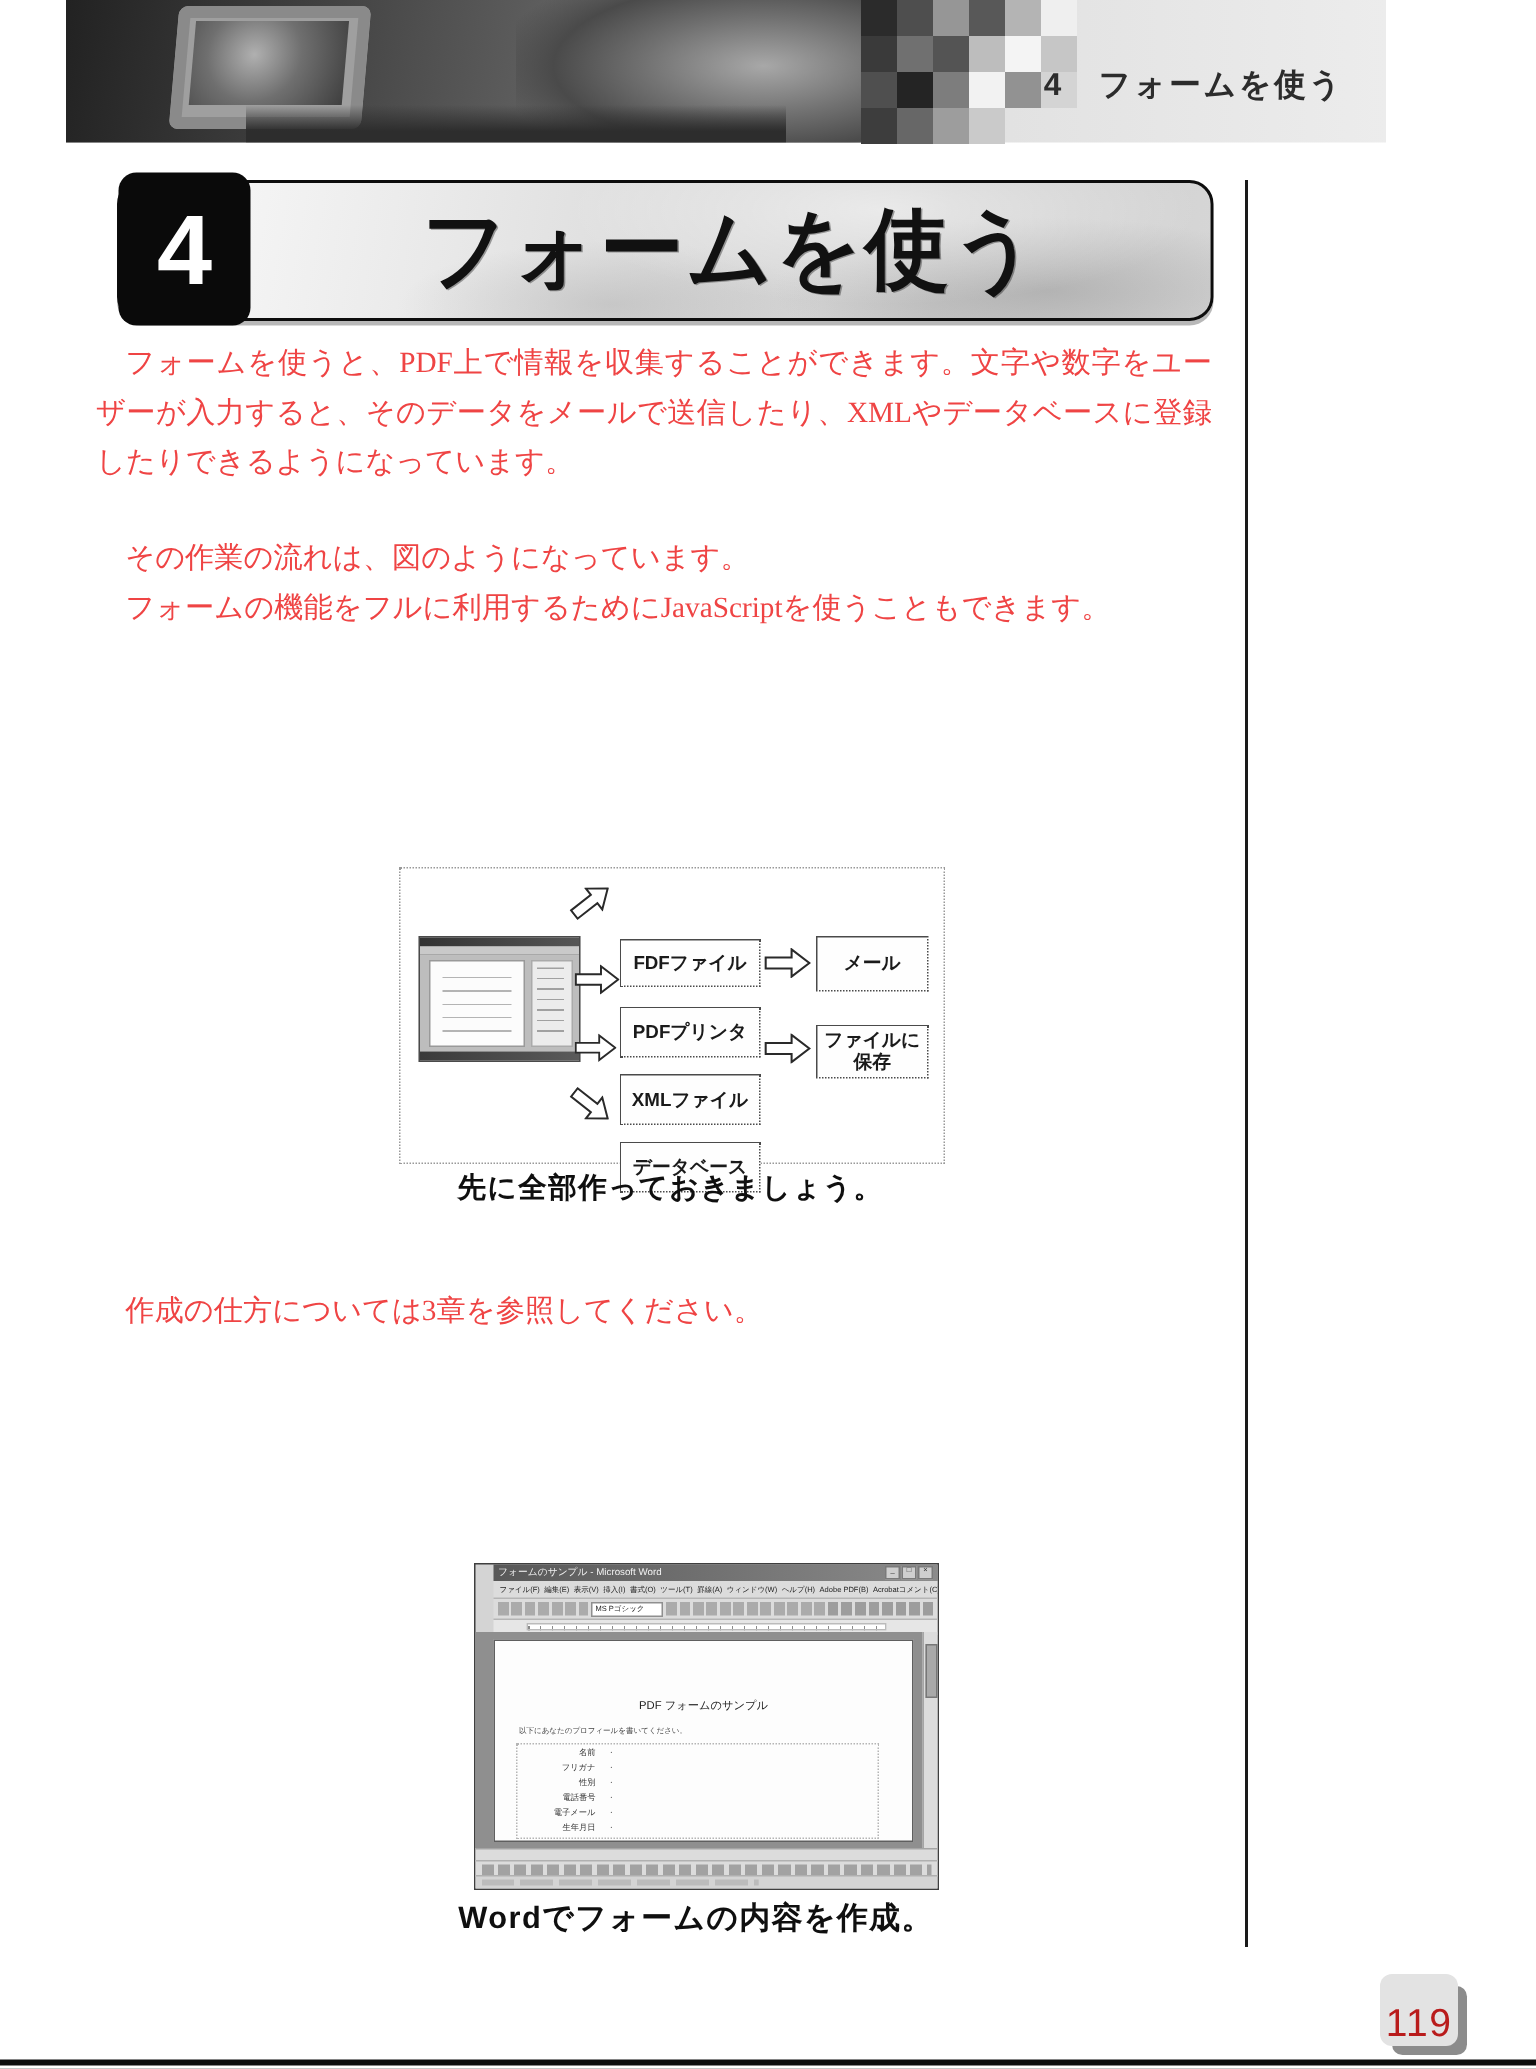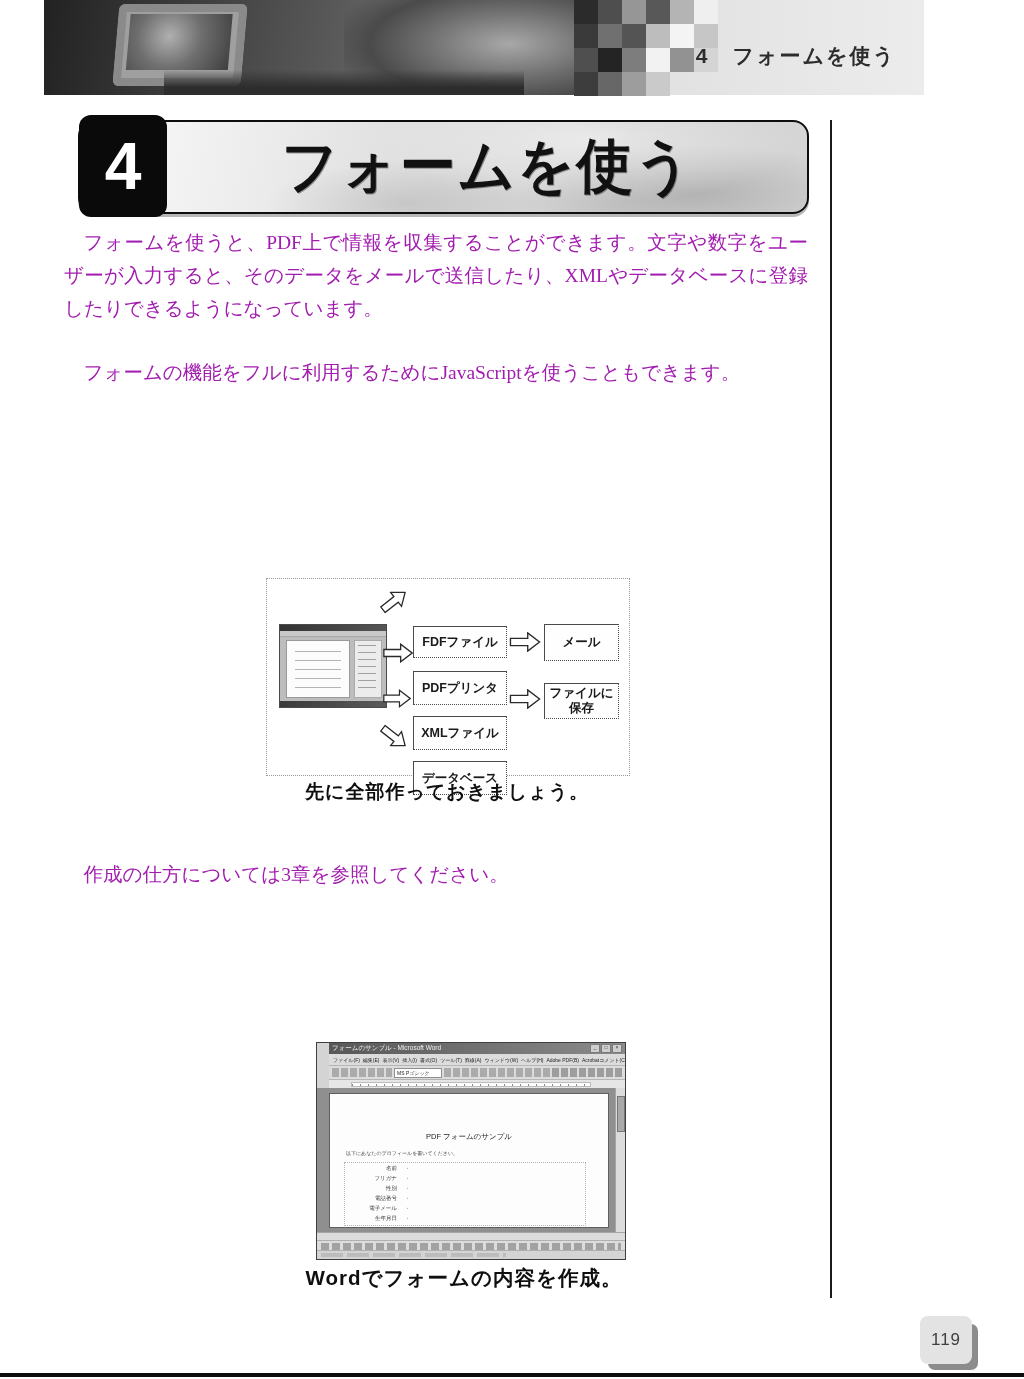--- a/index.html
+++ b/index.html
@@ -40,21 +40,21 @@
   .banner-num span{color:#ffffff;font-family:"Liberation Sans",sans-serif;font-weight:bold;font-size:66px;line-height:1;}
   .banner-title{position:absolute;left:88px;right:0;top:0;height:100%;display:flex;align-items:center;justify-content:center;
      font-family:"Liberation Sans",sans-serif;font-weight:900;font-size:56px;letter-spacing:2px;color:#111;
      text-shadow:1px 1px 0 rgba(0,0,0,.35);transform:scaleY(1.05);}
 
   
   .v-rule{position:absolute;left:830px;top:120px;width:2px;height:1178px;background:#1a1a1a;}
   .bottom-rule{position:absolute;left:0;top:1373px;width:1024px;height:4px;background:#0d0d0d;}
 
   
-  .para-block{position:absolute;left:64px;width:744px;font-size:19.5px;line-height:33px;text-align:justify;color:#a21caf;}
+  .para-block{position:absolute;left:64px;width:744px;font-size:19.5px;line-height:33px;text-align:justify;color:#ef4444;}
   .para-block p{margin:0;text-indent:1em;}
 
   
   .diagram{position:absolute;left:266px;top:578px;width:362px;height:196px;border:1px dotted #999;background:#fff;}
   .dg-box{position:absolute;background:#fefefe;border:1px solid #4a4a4a;border-bottom-style:dotted;border-right-style:dotted;
      display:flex;align-items:center;justify-content:center;font-family:"Liberation Sans",sans-serif;
      font-weight:bold;font-size:12.5px;color:#1a1a1a;text-align:center;line-height:1.2;}
   .dg-node{left:146px;width:92px;margin-top:32px;}
   .dg-out{left:277px;width:73px;}
   .arrow{position:absolute;}
@@ -102,22 +102,22 @@
   .ww-draw{position:absolute;left:0;top:197px;right:0;height:10px;background:#dcdcdc;border-top:1px solid #b0b0b0;display:flex;align-items:center;padding:0 4px;}
   .ww-draw .blocks{height:7px;flex:1;background:repeating-linear-gradient(90deg,#a2a2a2 0 8px,#dcdcdc 8px 11px);}
   .ww-status{position:absolute;left:0;top:207px;right:0;height:8px;background:#d4d4d4;border-top:1px solid #b0b0b0;
      background-image:repeating-linear-gradient(90deg,#bcbcbc 0 22px,#d4d4d4 22px 26px);background-size:60% 4px;background-position:4px 2px;background-repeat:no-repeat;}
   .word-caption{position:absolute;left:296px;top:1264px;width:336px;text-align:center;
      font-family:"Liberation Sans",sans-serif;font-weight:bold;font-size:20.5px;color:#0f0f0f;letter-spacing:1px;}
 
   
   .badge-shadow{position:absolute;left:928px;top:1324px;width:50px;height:46px;background:#8c8c8c;border-radius:7px;}
   .badge{position:absolute;left:920px;top:1316px;width:52px;height:48px;background:#e3e3e3;border-radius:8px;
-     display:flex;align-items:center;justify-content:center;font-family:"Liberation Sans",sans-serif;
-     font-size:17px;color:#404040;letter-spacing:1px;}
+     display:flex;align-items:flex-end;justify-content:center;font-family:"Liberation Sans",sans-serif;
+     font-size:26px;color:#b91c1c;letter-spacing:1px;}
 </style>
 </head>
 <body>
 
 <div class="page">
 
   <div class="strip">
     <div class="strip-photo">
       <div class="monitor">
           <div class="screen"></div>
@@ -165,20 +165,21 @@
     <div class="banner-title">フォームを使う</div>
   </div>
 
   <div class="v-rule"></div>
 
   <div class="para-block" style="top:226px;">
     <p>フォームを使うと、PDF上で情報を収集することができます。文字や数字をユーザーが入力すると、そのデータをメールで送信したり、XMLやデータベースに登録したりできるようになっています。</p>
   </div>
 
   <div class="para-block" style="top:356px;">
+    <p>その作業の流れは、図のようになっています。</p>
     <p>フォームの機能をフルに利用するためにJavaScriptを使うこともできます。</p>
   </div>
 
   <div class="diagram">
     <div class="mini">
       <div class="tb"></div>
       <div class="mb"></div>
       <div class="body">
         <div class="pg"></div>
         <div class="panel"></div>

